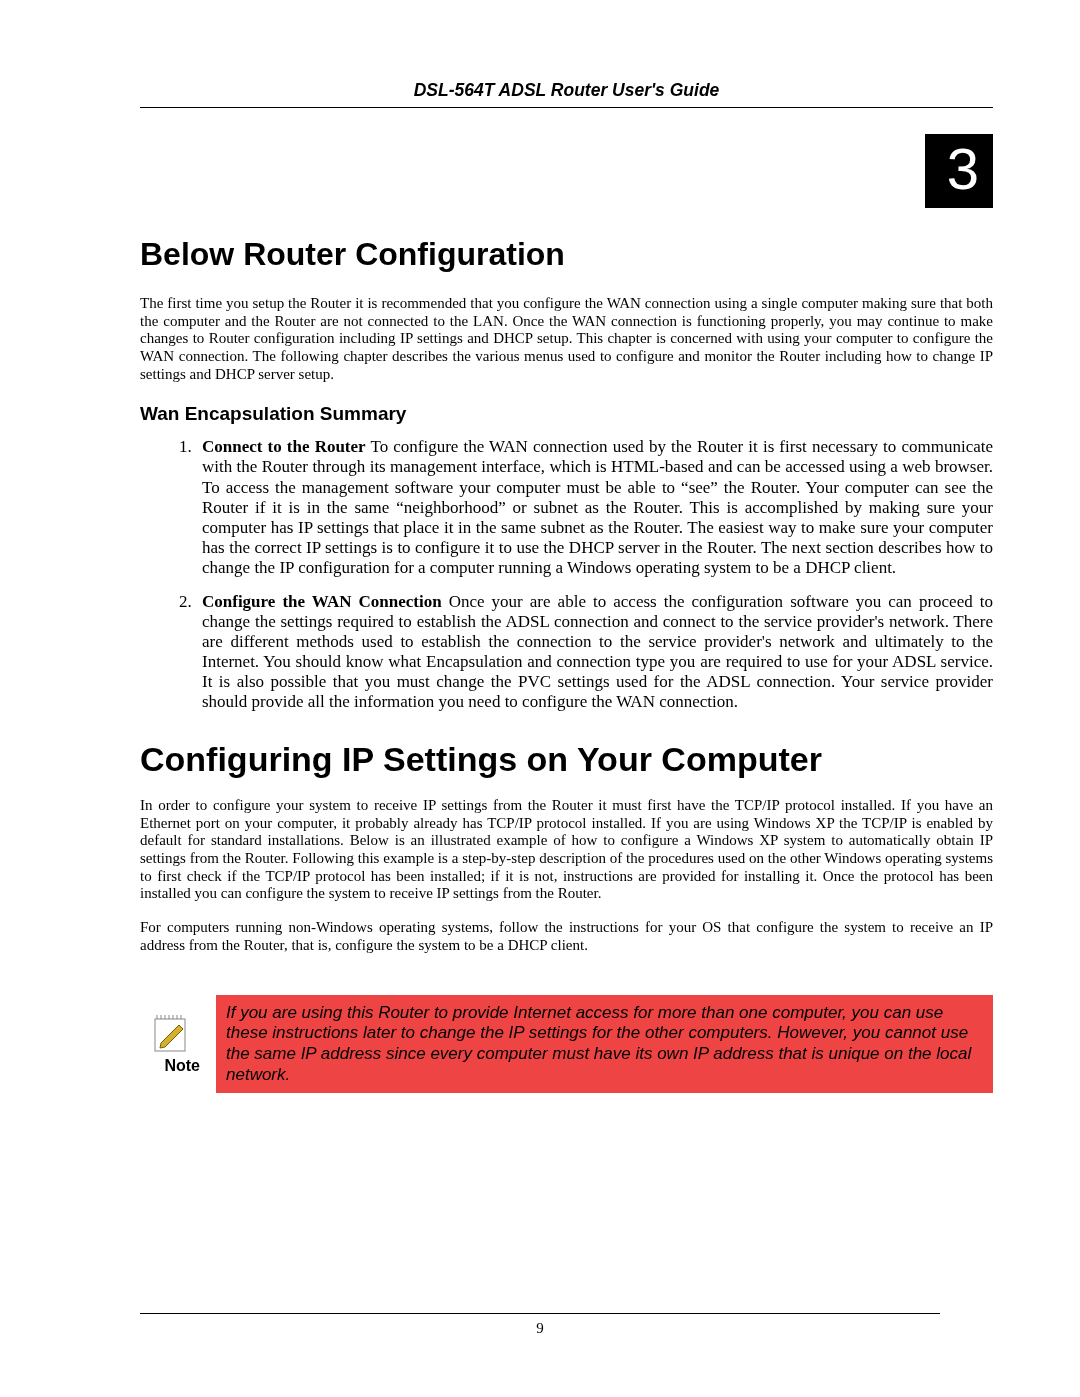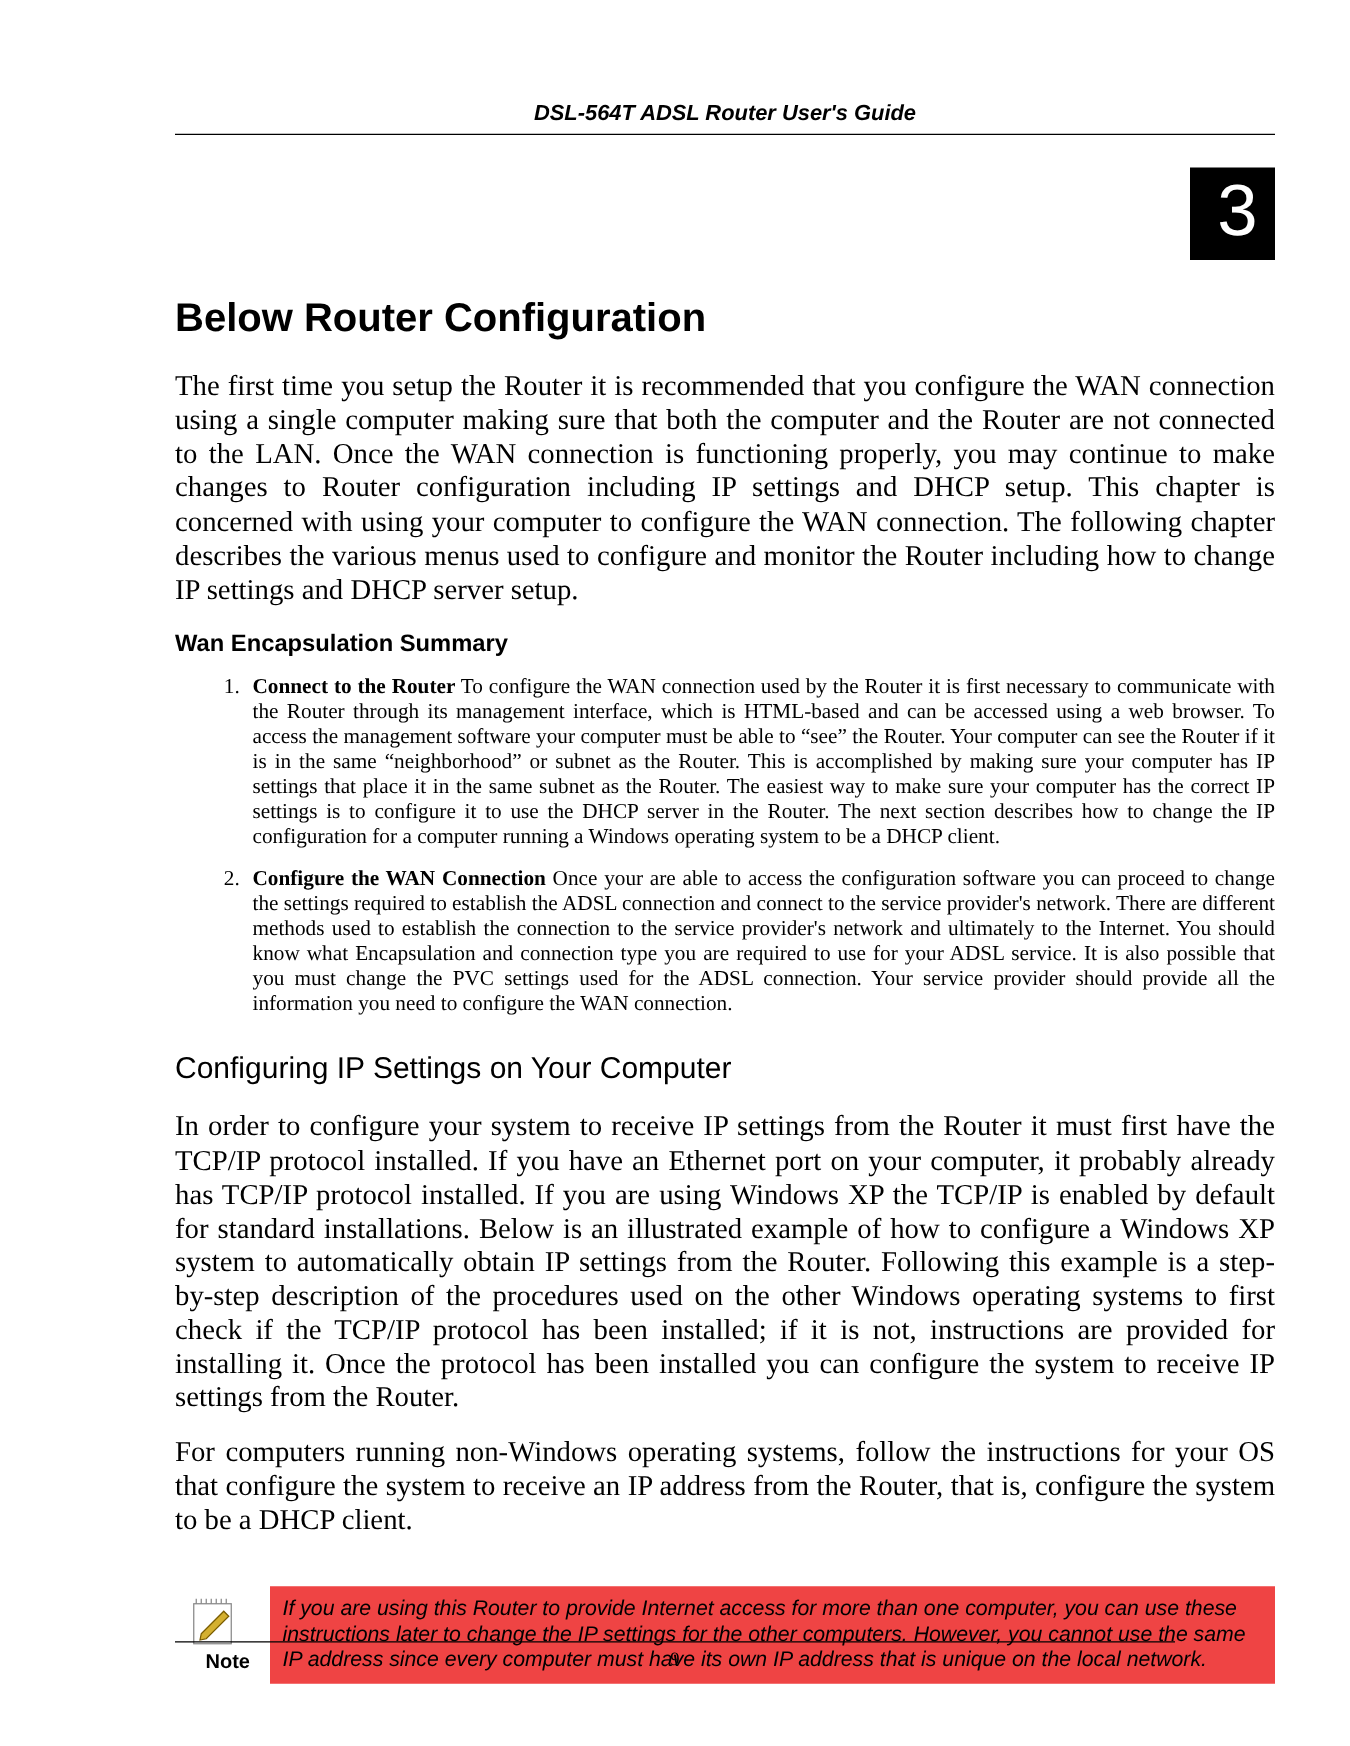--- a/index.html
+++ b/index.html
@@ -6,21 +6,21 @@
     margin: 0;
     background: #ffffff;
     font-family: "Times New Roman", Times, serif;
     color: #000;
   }
   .page {
     width: 1080px;
     height: 1397px;
     position: relative;
     box-sizing: border-box;
-    padding: 80px 60px 0 140px;
+    padding: 80px 87px 0 140px;
   }
   .header-region {
     text-align: center;
     font-family: Arial, Helvetica, sans-serif;
     font-weight: 700;
     font-style: italic;
     font-size: 17.5px;
     border-bottom: 1.5px solid #000;
     padding-bottom: 6px;
     margin-bottom: 26px;
@@ -36,35 +36,35 @@
     float: right;
   }
   .clear { clear: both; }
   h1.title {
     font-family: Arial, Helvetica, sans-serif;
     font-weight: 700;
     font-size: 32px;
     margin: 28px 0 22px 0;
   }
   p.body {
-    font-size: 23px;
+    font-size: 15px;
     line-height: 1.18;
     text-align: justify;
     margin: 0 0 16px 0;
   }
   h3.subhead {
     font-family: Arial, Helvetica, sans-serif;
     font-weight: 700;
     font-size: 19px;
     margin: 20px 0 12px 0;
   }
   h2.section {
     font-family: Arial, Helvetica, sans-serif;
-    font-weight: 400;
-    font-size: 24px;
+    font-weight: 700;
+    font-size: 34px;
     margin: 28px 0 18px 0;
   }
   ol.summary {
     margin: 0 0 12px 0;
     padding-left: 56px;
     font-size: 17px;
   }
   ol.summary li {
     text-align: justify;
     line-height: 1.18;

